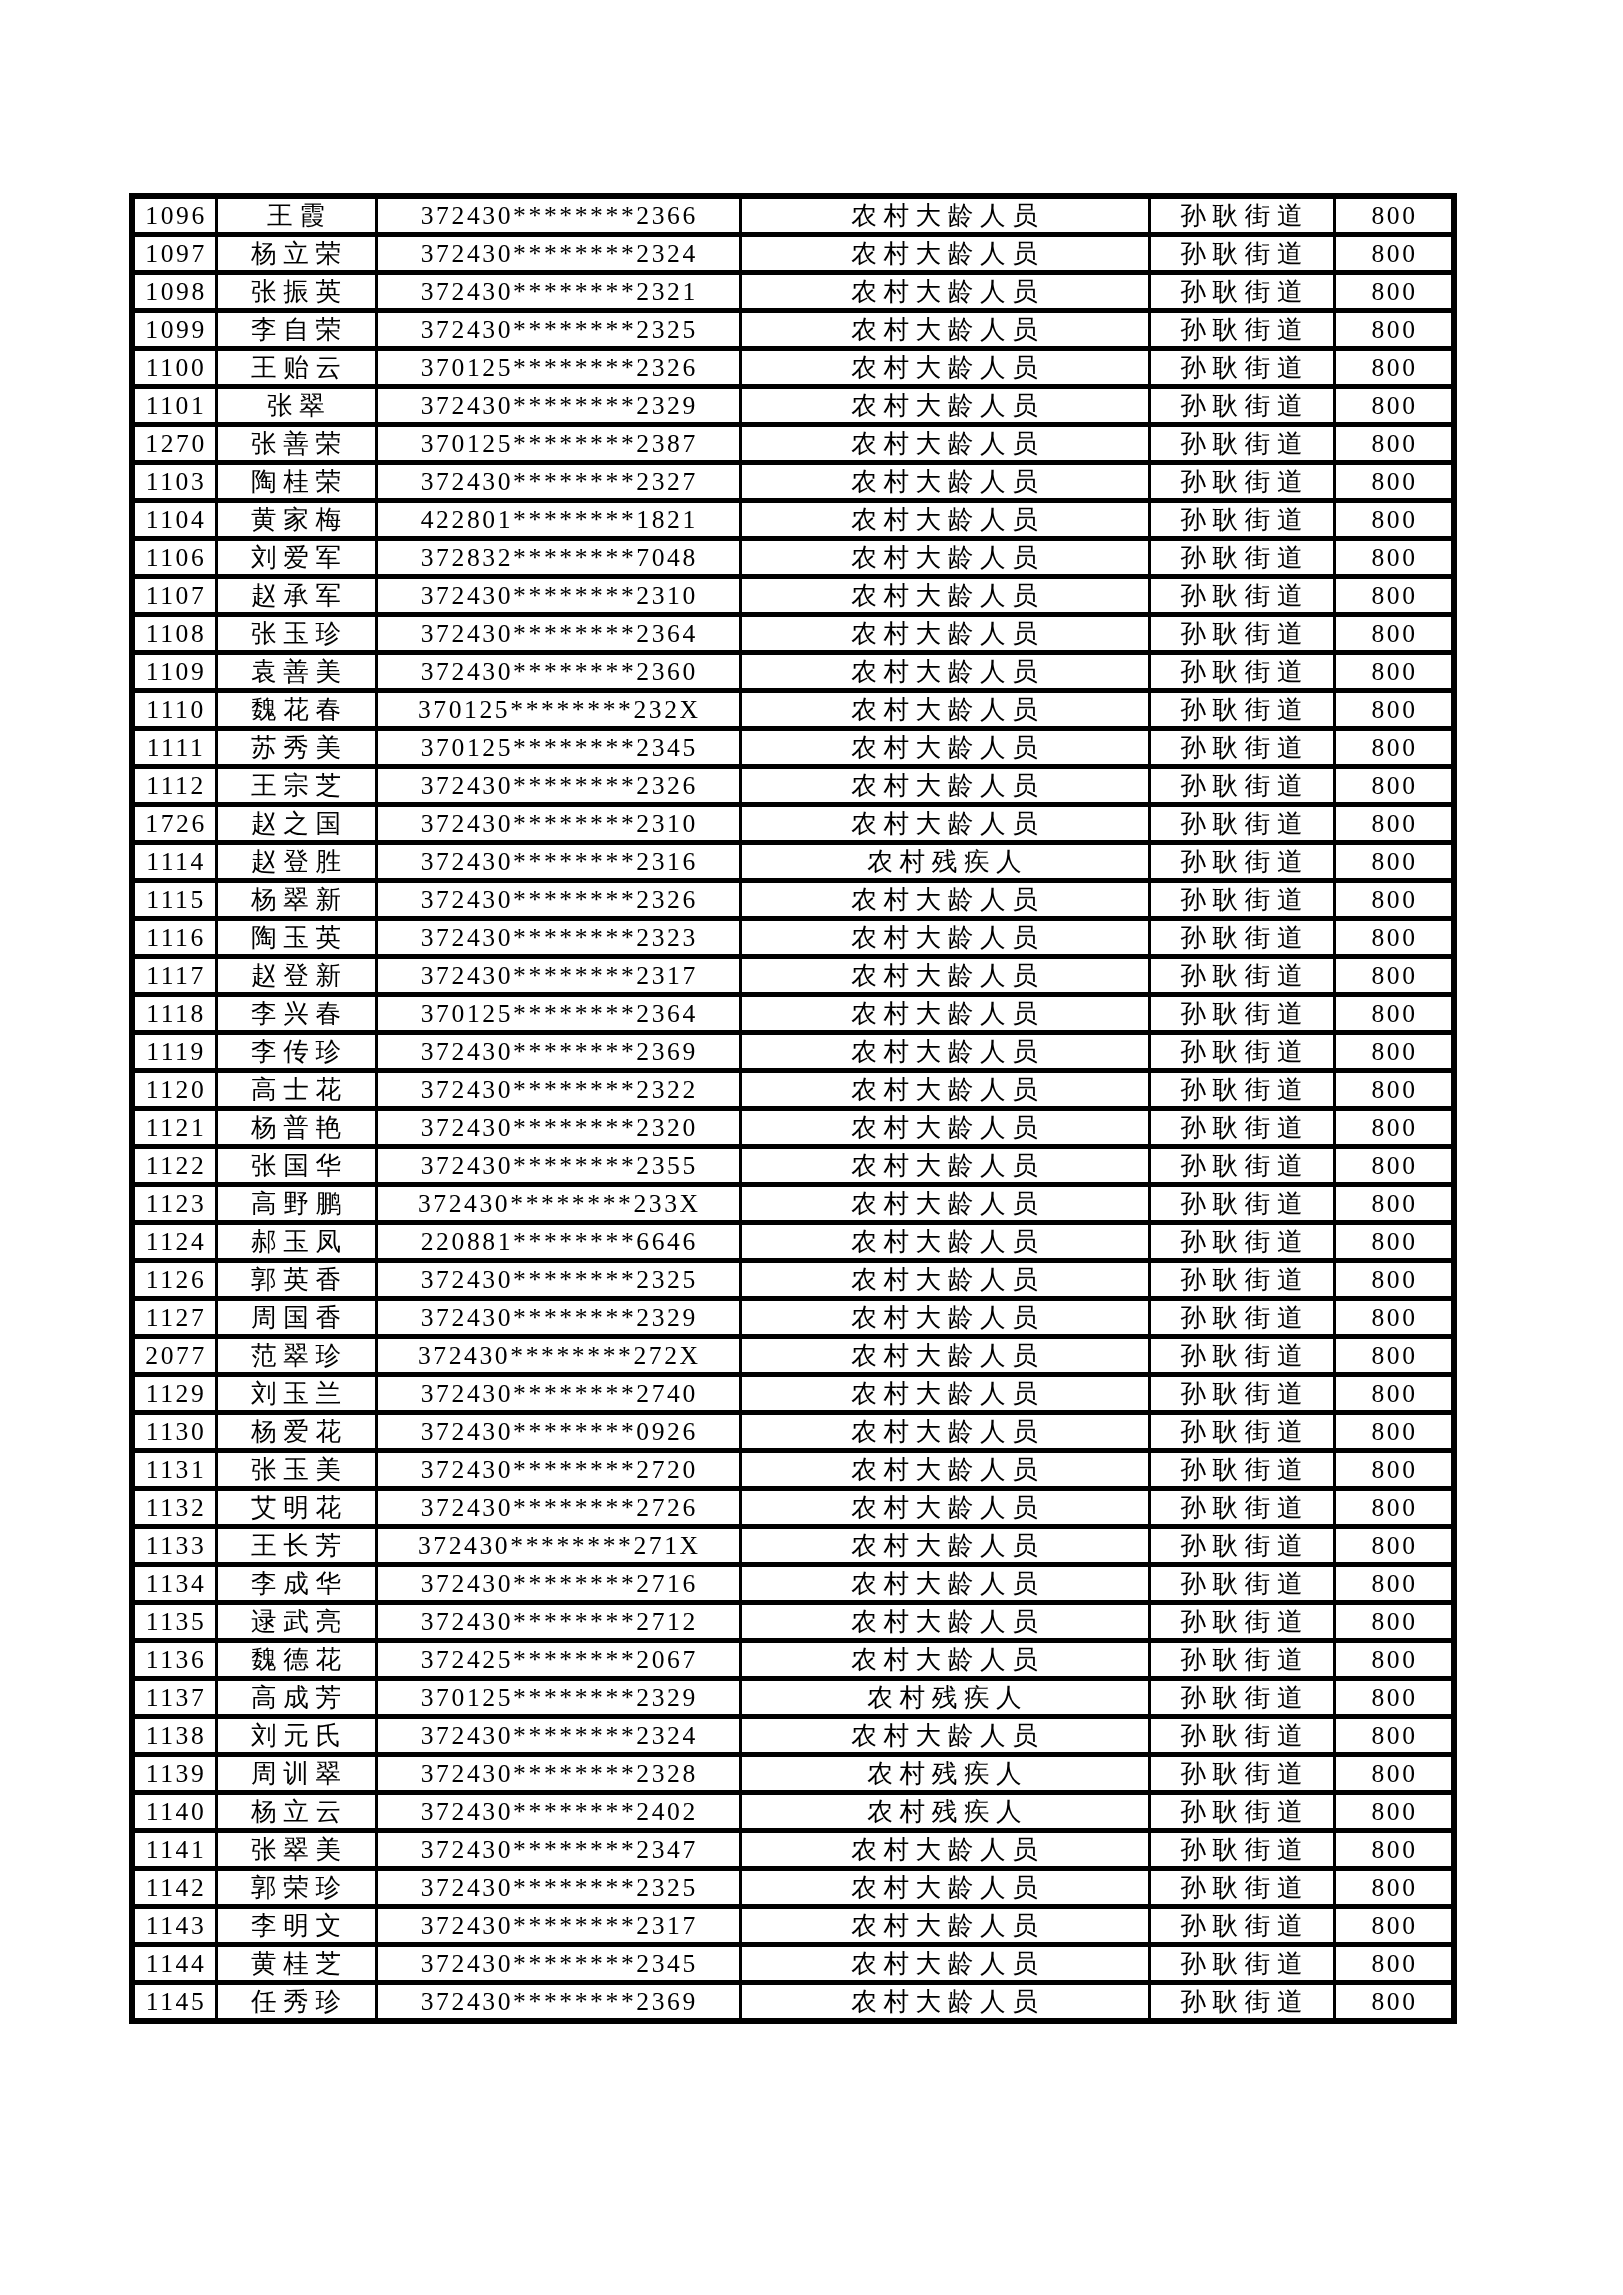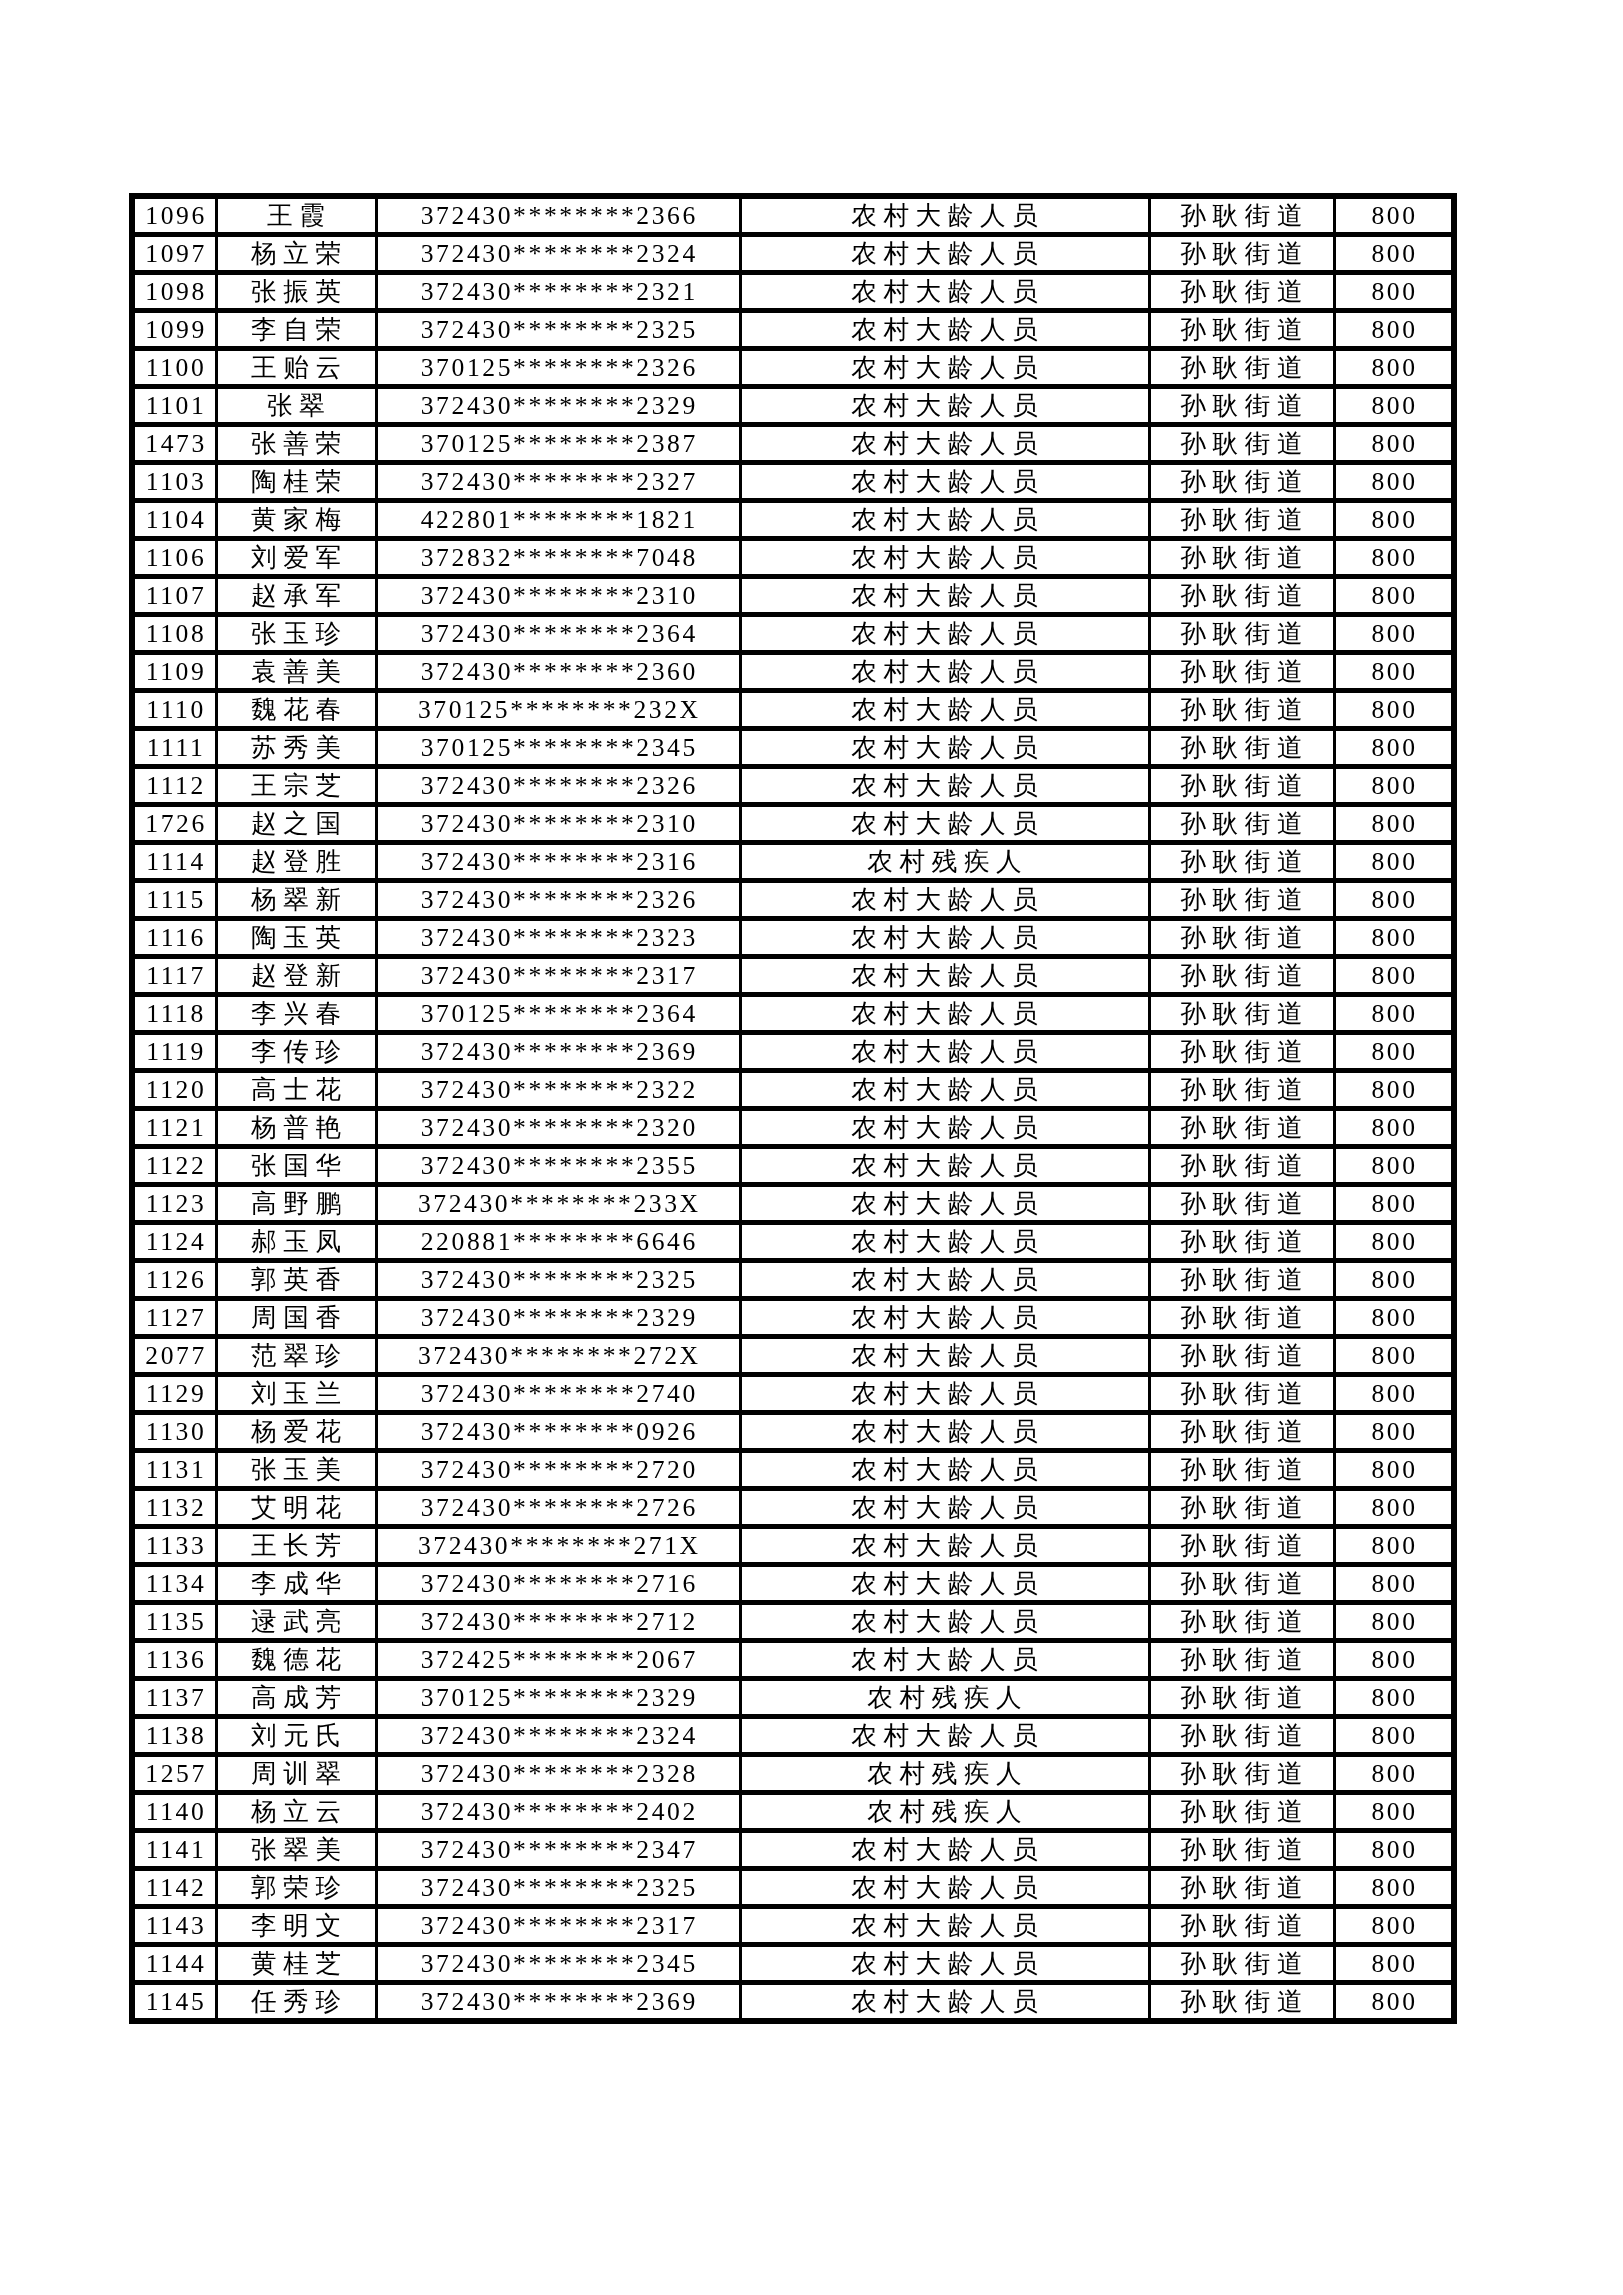--- a/index.html
+++ b/index.html
@@ -107,21 +107,21 @@
       </tr>
       <tr>
         <td class="num">1101</td>
         <td class="cjk">张翠</td>
         <td class="num">372430********2329</td>
         <td class="cjk">农村大龄人员</td>
         <td class="cjk">孙耿街道</td>
         <td class="num">800</td>
       </tr>
       <tr>
-        <td class="num">1473</td>
+        <td class="num">1270</td>
         <td class="cjk">张善荣</td>
         <td class="num">370125********2387</td>
         <td class="cjk">农村大龄人员</td>
         <td class="cjk">孙耿街道</td>
         <td class="num">800</td>
       </tr>
       <tr>
         <td class="num">1103</td>
         <td class="cjk">陶桂荣</td>
         <td class="num">372430********2327</td>
@@ -387,21 +387,21 @@
       </tr>
       <tr>
         <td class="num">1138</td>
         <td class="cjk">刘元氏</td>
         <td class="num">372430********2324</td>
         <td class="cjk">农村大龄人员</td>
         <td class="cjk">孙耿街道</td>
         <td class="num">800</td>
       </tr>
       <tr>
-        <td class="num">1257</td>
+        <td class="num">1139</td>
         <td class="cjk">周训翠</td>
         <td class="num">372430********2328</td>
         <td class="cjk">农村残疾人</td>
         <td class="cjk">孙耿街道</td>
         <td class="num">800</td>
       </tr>
       <tr>
         <td class="num">1140</td>
         <td class="cjk">杨立云</td>
         <td class="num">372430********2402</td>

